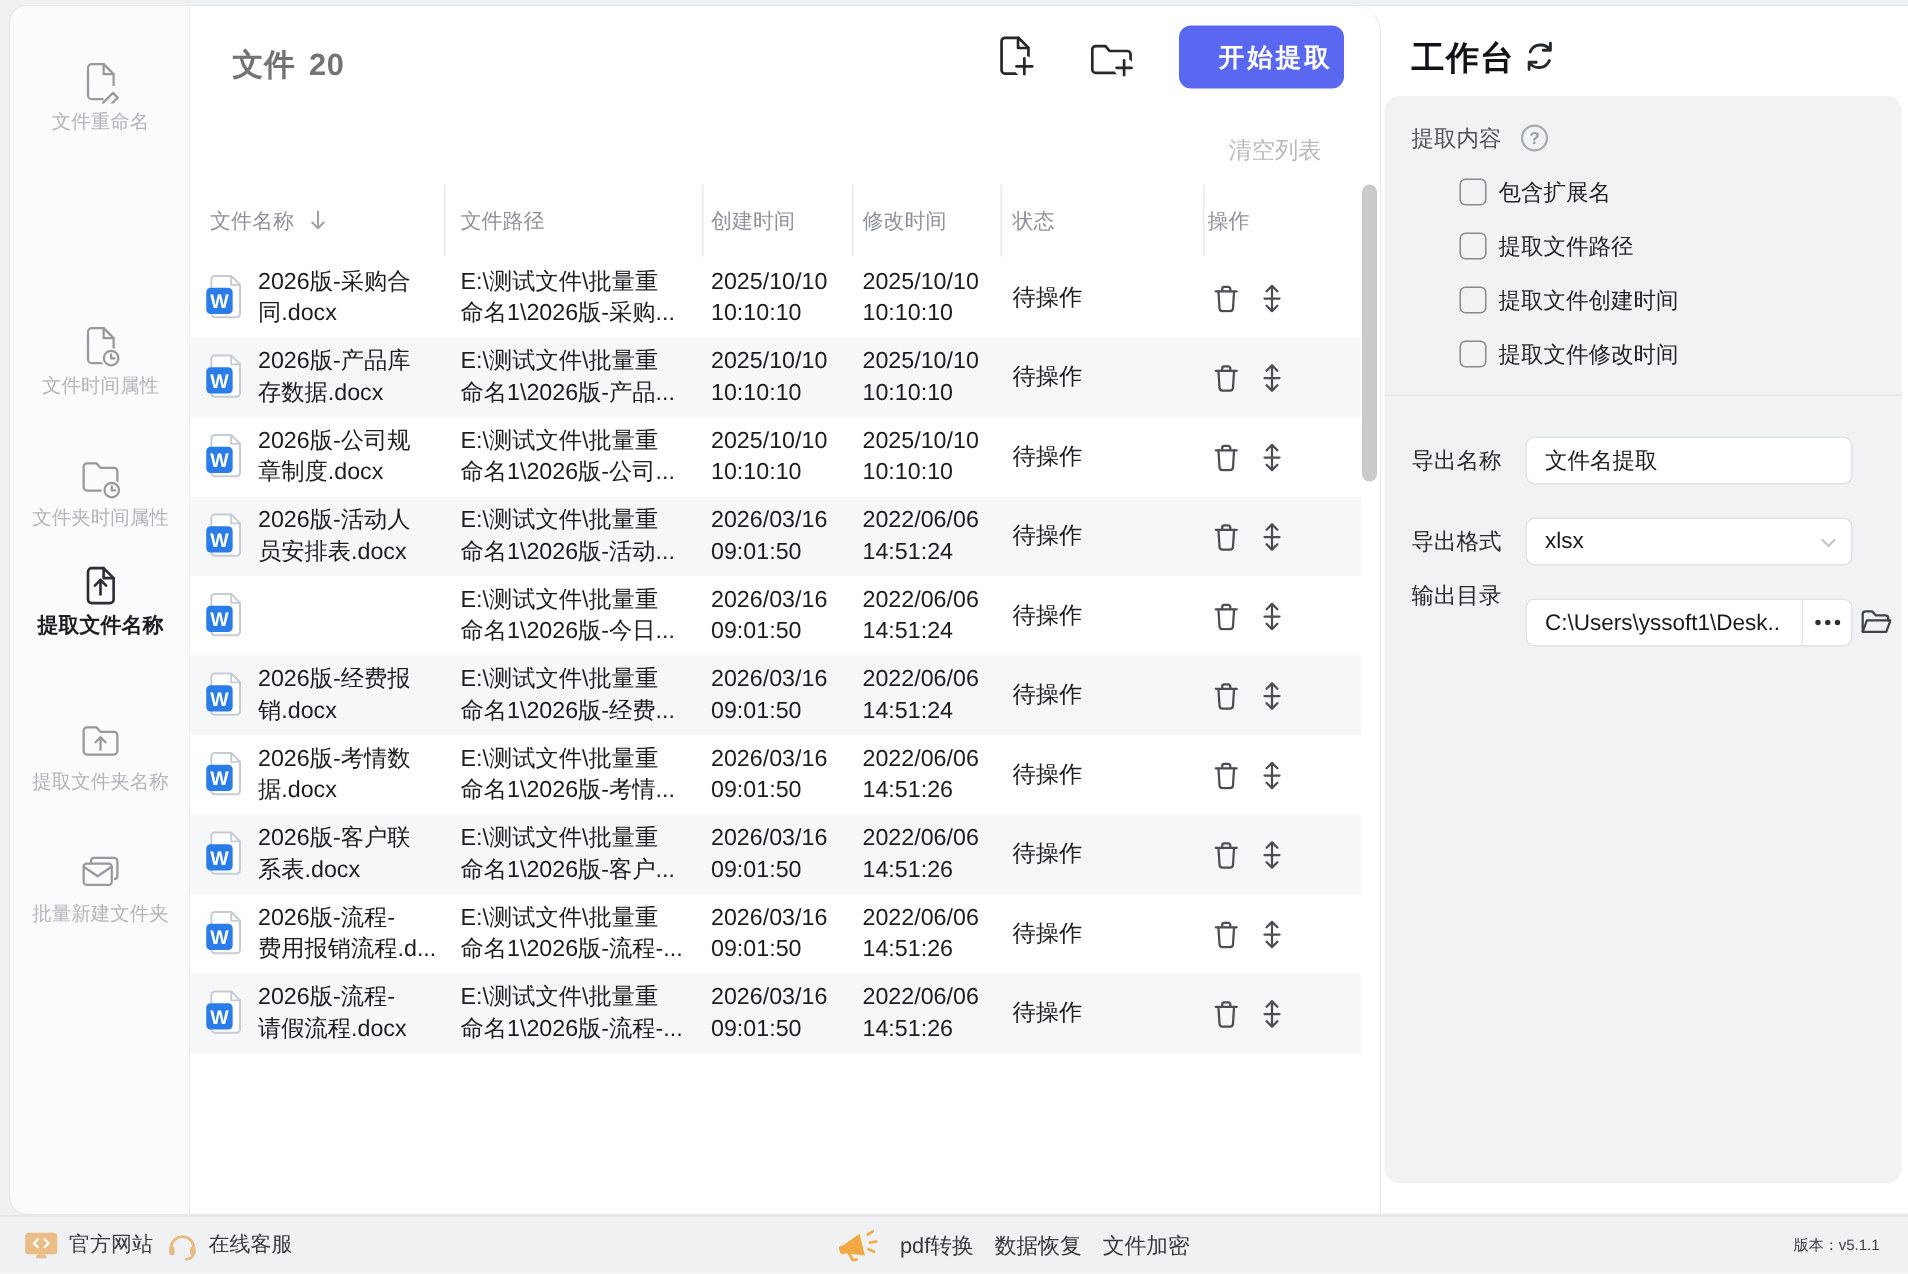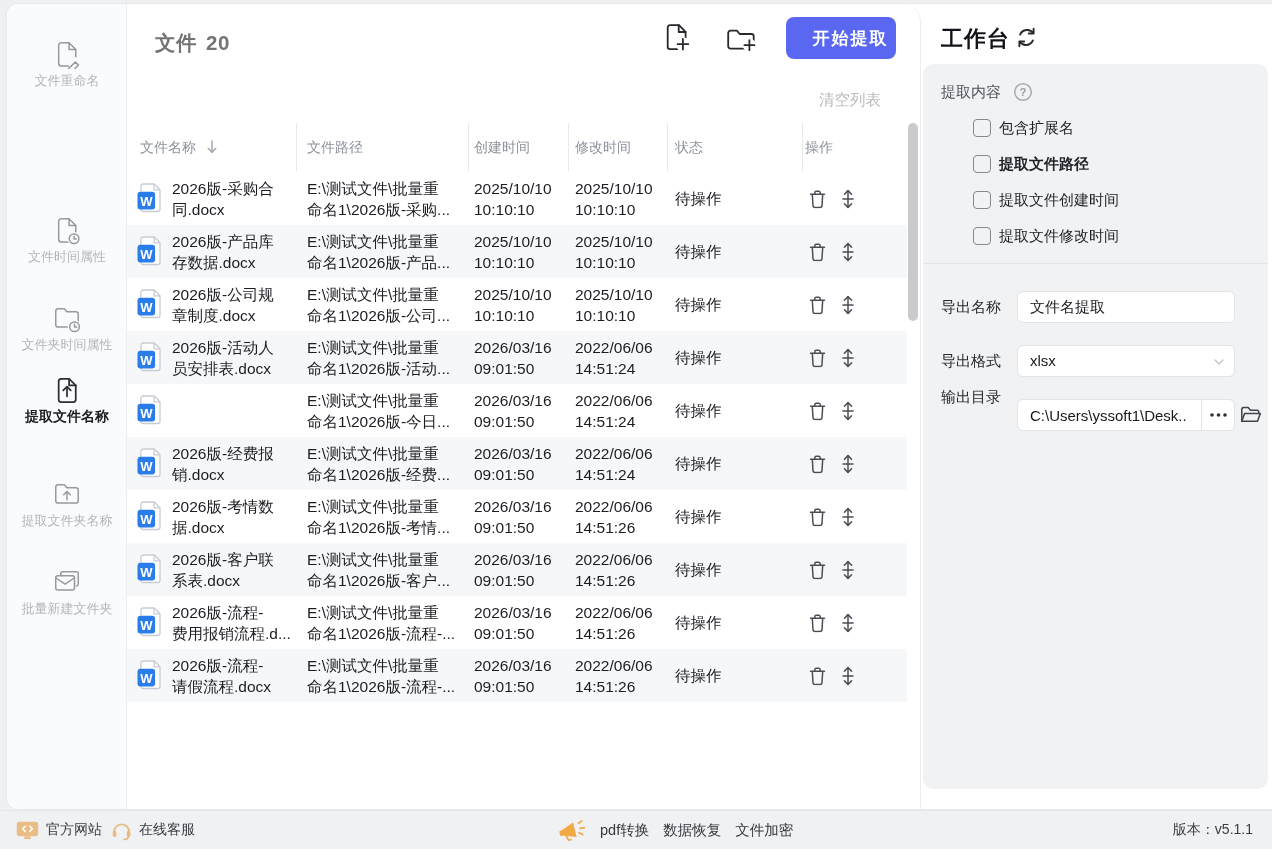--- a/index.html
+++ b/index.html
@@ -78,21 +78,21 @@
   .browse-btn { position:absolute; left:317px; width:21px; height:18px; background:none; border:none; cursor:pointer; padding:0; line-height:0; }
 
   
   .footer { position:absolute; left:0; top:810px; width:1272px; height:39px; background:#f0f1f3; border-top:1px solid #e5e6e8; }
   .f-link { position:absolute; top:0; height:38px; display:flex; align-items:center; cursor:pointer; background:none; border:none; padding:0; font-family:"Liberation Sans", sans-serif; }
   .f-link .ico { line-height:0; }
   .f-link .txt { margin-left:7px; font-size:14px; color:#393c42; }
   .f-center { position:absolute; left:558px; top:0; height:38px; display:flex; align-items:center; }
   .f-center .ico { line-height:0; }
   .f-center .f-item { background:none; border:none; cursor:pointer; font-size:14.5px; color:#35383e; margin-left:14px; padding:0; font-family:"Liberation Sans", sans-serif; }
-  .f-version { position:absolute; right:19px; top:0; height:38px; display:flex; align-items:center; font-size:14px; color:#3a3d44; }
+  .f-version { position:absolute; right:19px; top:0; height:38px; display:flex; align-items:center; font-size:10px; color:#3a3d44; }
 </style>
 </head>
 <body>
 
 <div class="stage">
   <div class="window-bg"></div>
 
   <nav class="sidebar" id="sidebar">
       <div class="side-item" style="top: 35px;">
         <span class="ico"><svg width="30" height="30" viewBox="0 0 36 36" fill="none" stroke="#97999e" stroke-width="1.8" stroke-linecap="round" stroke-linejoin="round">
@@ -475,21 +475,21 @@
       <div class="pb-sec-title">提取内容</div>
       <button class="help-btn"><span><svg width="20" height="20" viewBox="0 0 20 20" fill="none">
               <circle cx="10" cy="10" r="8.3" stroke="#a7abb2" stroke-width="1.5"></circle>
               <text x="10" y="14.2" font-size="11.5" font-weight="bold" fill="#9ba0a8" text-anchor="middle" font-family="Liberation Sans, sans-serif">?</text>
             </svg></span></button>
       <div id="checks">
           <div class="chk-row" style="top: 55px;">
             <span class="chk-box"></span>
             <span class="chk-lbl">包含扩展名</span>
           </div>
-          <div class="chk-row" style="top: 91px; font-weight: bold;">
+          <div class="chk-row" style="top: 91px;">
             <span class="chk-box"></span>
             <span class="chk-lbl">提取文件路径</span>
           </div>
           <div class="chk-row" style="top: 127px;">
             <span class="chk-box"></span>
             <span class="chk-lbl">提取文件创建时间</span>
           </div>
           <div class="chk-row" style="top: 163px;">
             <span class="chk-box"></span>
             <span class="chk-lbl">提取文件修改时间</span>

